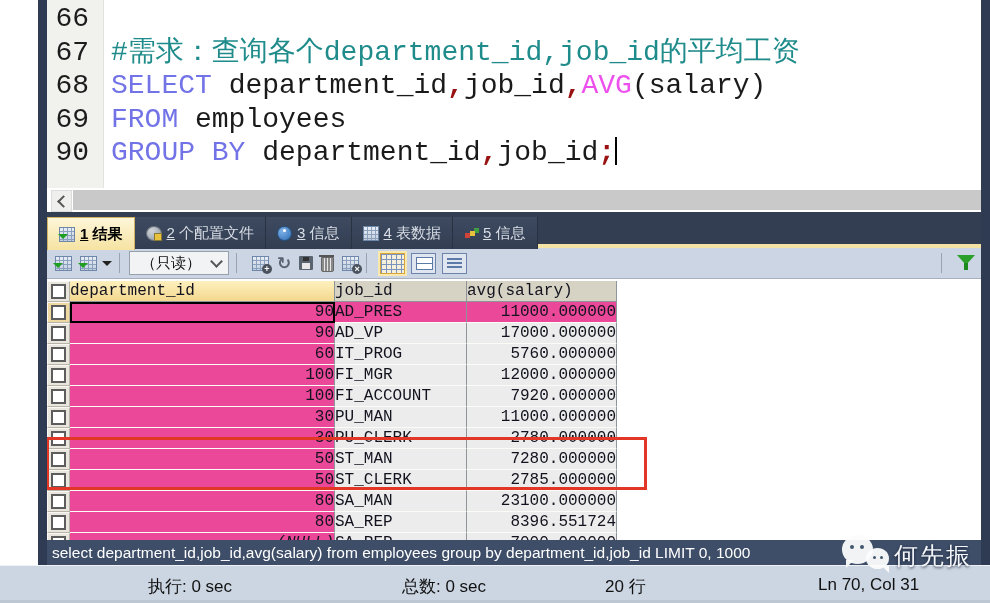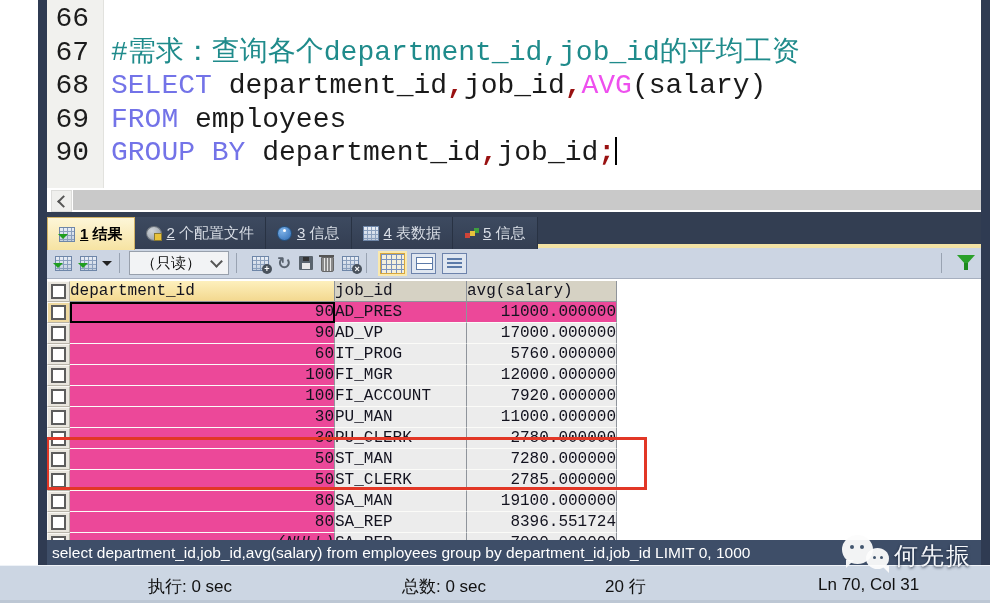--- a/index.html
+++ b/index.html
@@ -281,21 +281,21 @@
           <tr>
             <td class="rowhdr"><span class="cb"></span></td>
             <td class="c0">50</td>
             <td class="c1">ST_CLERK</td>
             <td class="c2">2785.000000</td>
           </tr>
           <tr>
             <td class="rowhdr"><span class="cb"></span></td>
             <td class="c0">80</td>
             <td class="c1">SA_MAN</td>
-            <td class="c2">19100.000000</td>
+            <td class="c2">23100.000000</td>
           </tr>
           <tr>
             <td class="rowhdr"><span class="cb"></span></td>
             <td class="c0">80</td>
             <td class="c1">SA_REP</td>
             <td class="c2">8396.551724</td>
           </tr>
           <tr>
             <td class="rowhdr"><span class="cb"></span></td>
             <td class="c0 nullv">(NULL)</td>

